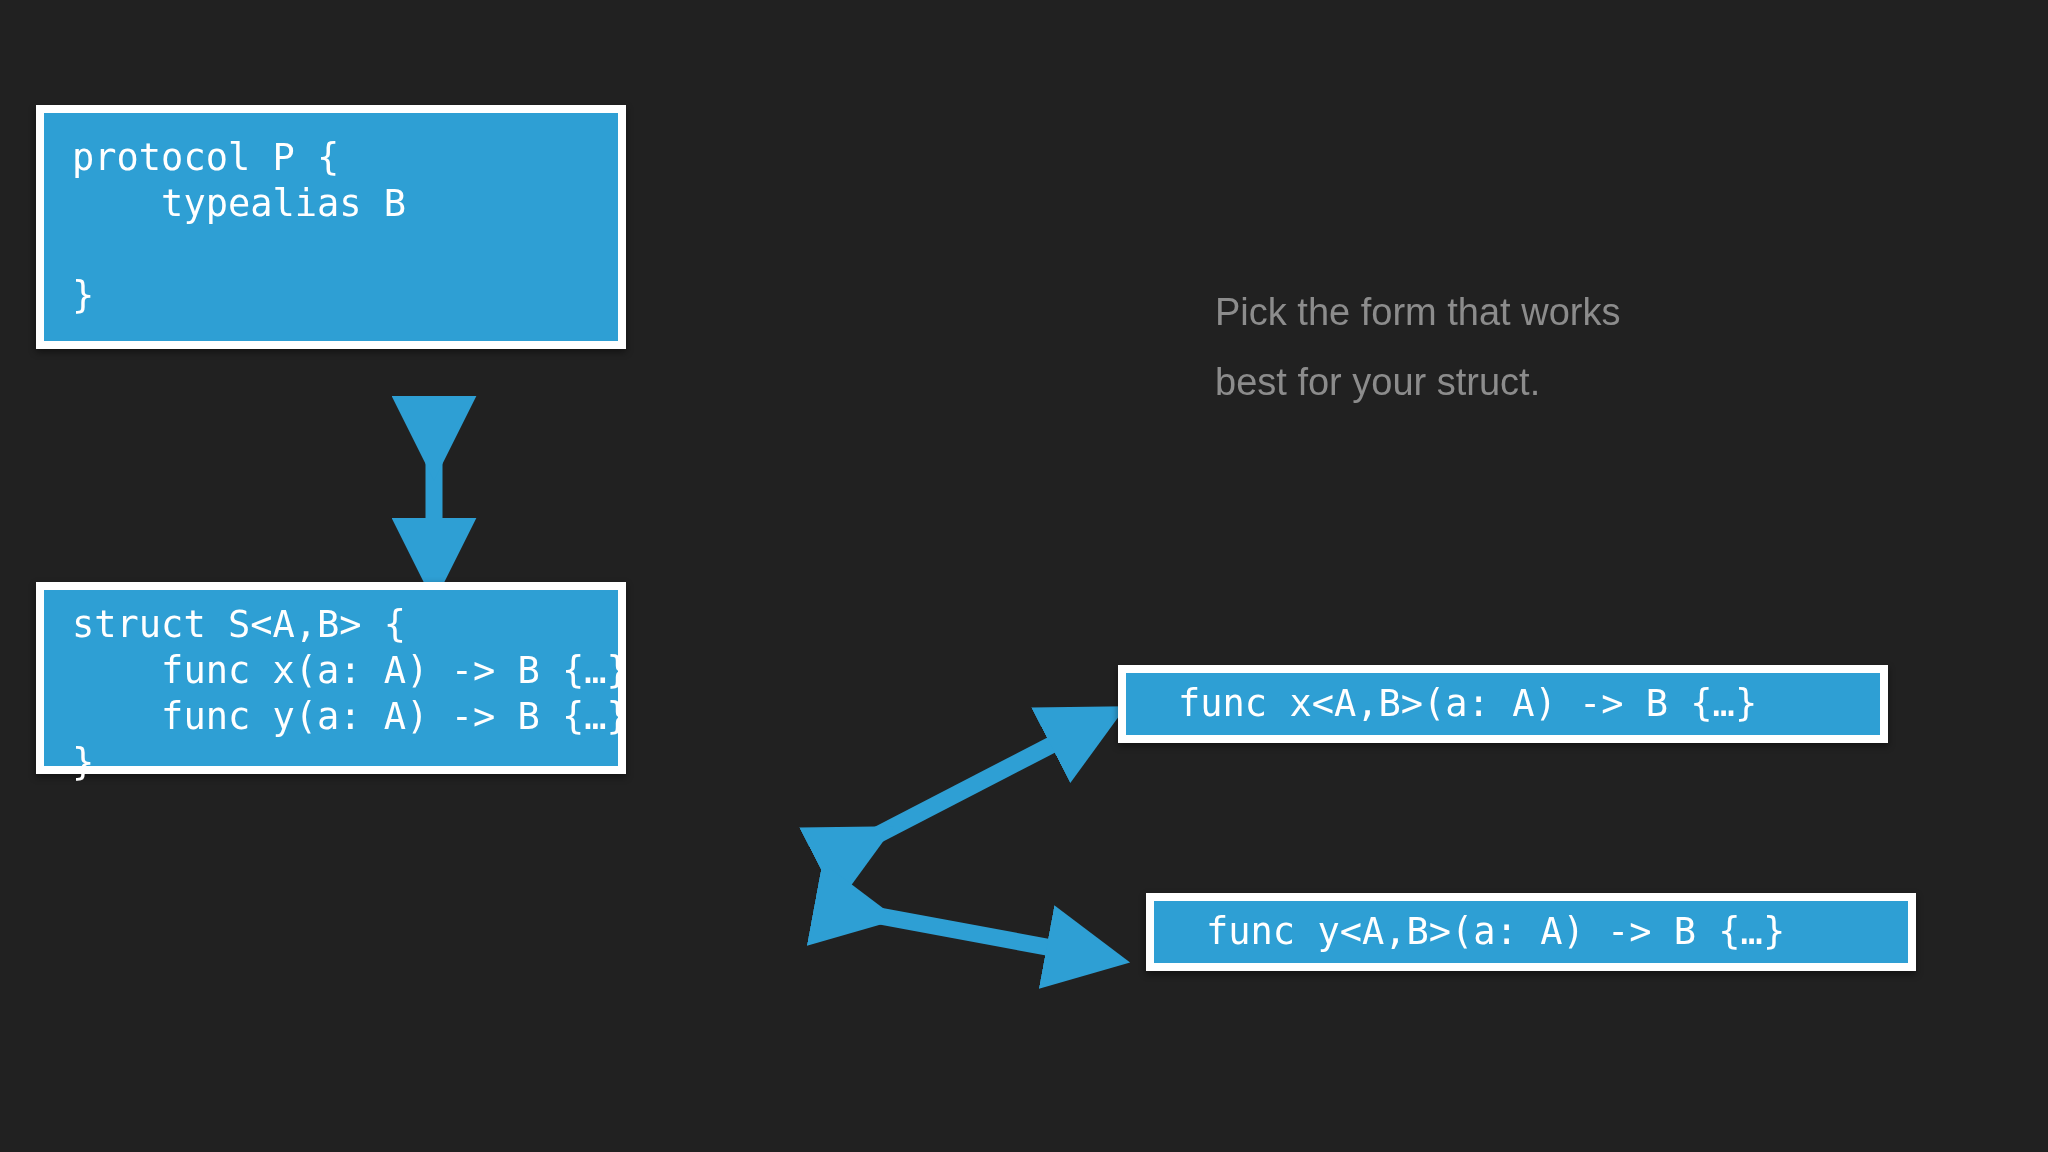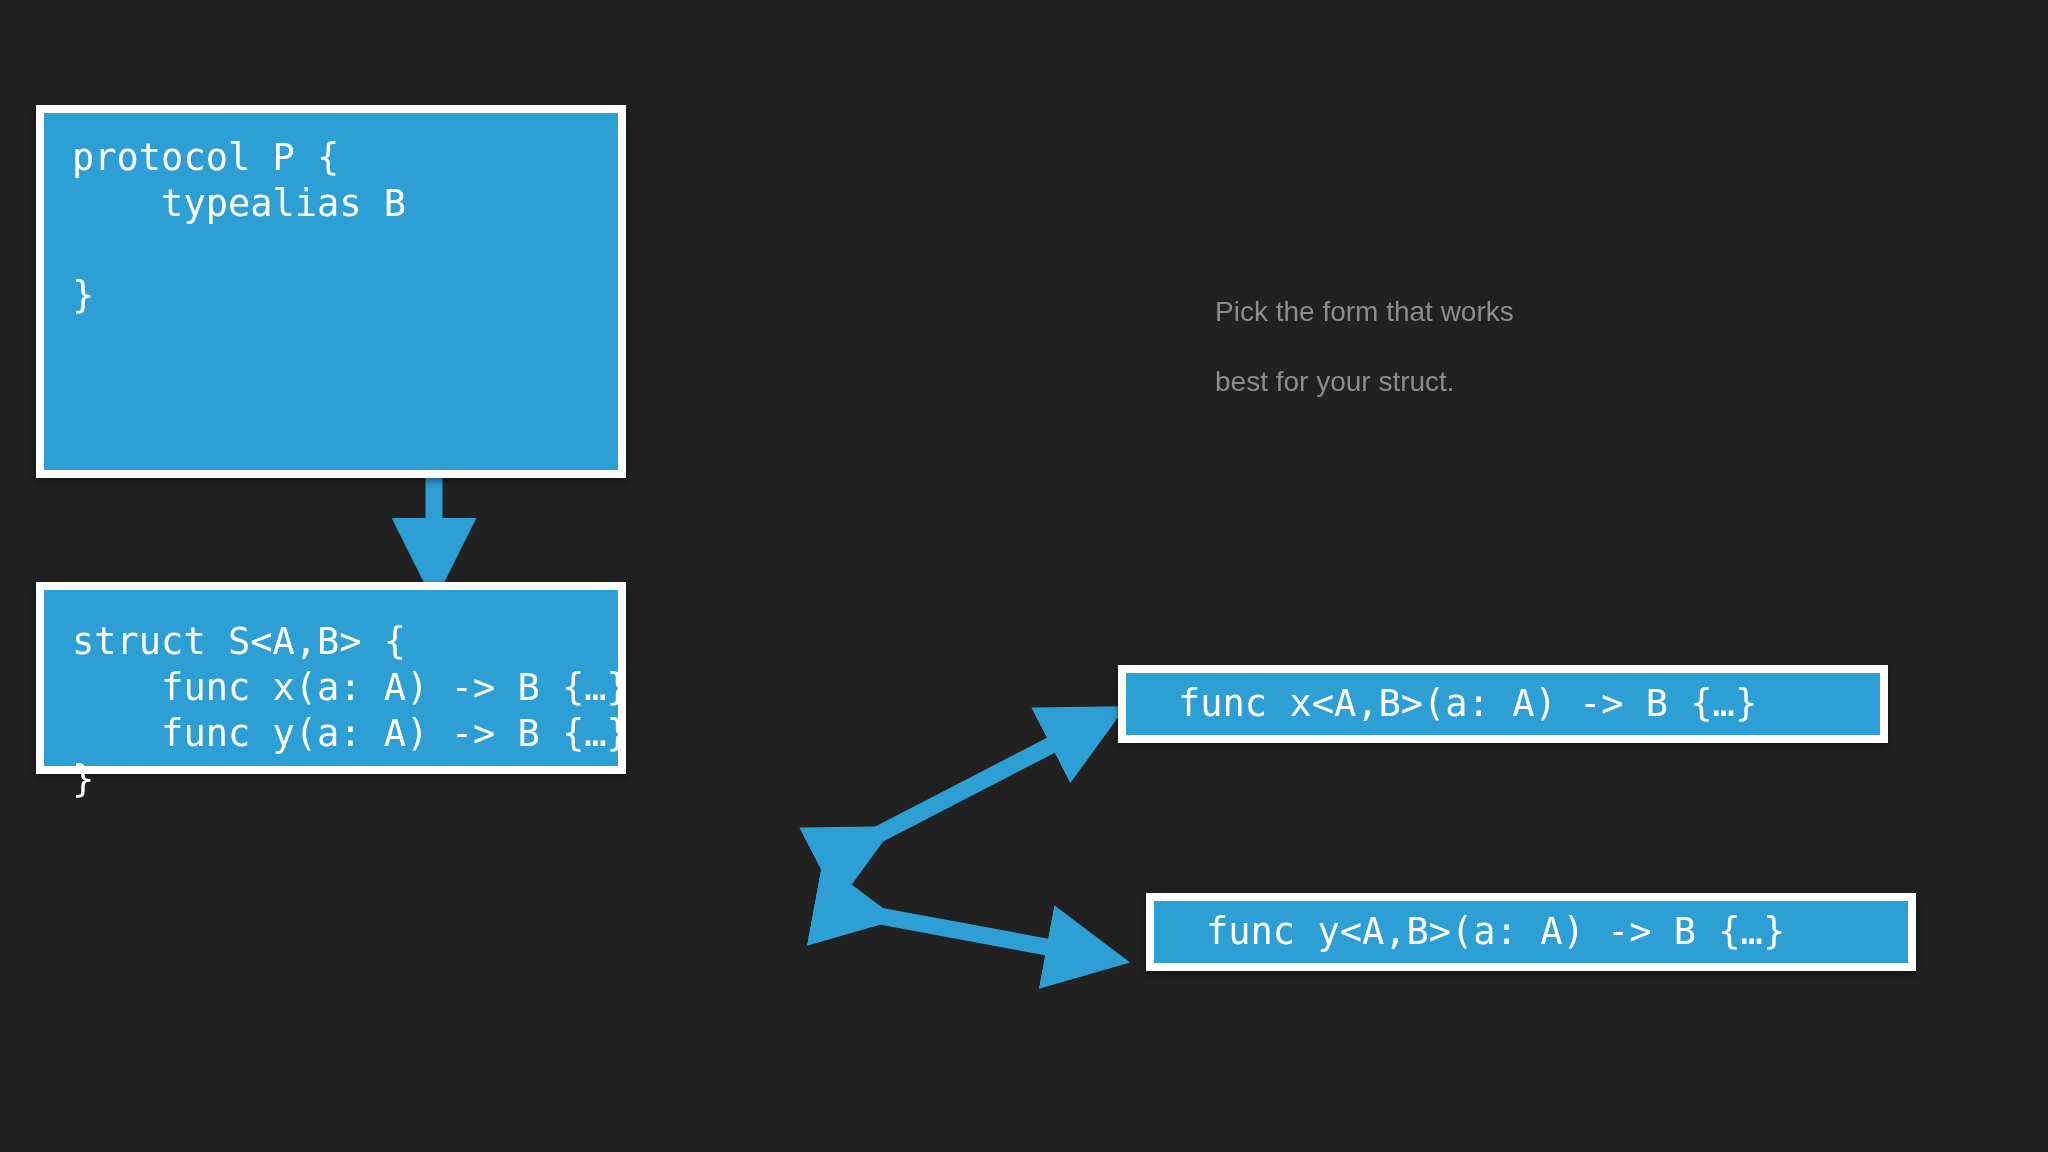--- a/index.html
+++ b/index.html
@@ -37,47 +37,47 @@
     font-family: "DejaVu Sans Mono", "Liberation Mono", monospace;
     color: #ffffff;
     white-space: pre;
     font-size: 37px;
     line-height: 46px;
     letter-spacing: 0px;
   }
 
   
   #card-protocol {
-    left: 36px;  top: 105px;  width: 590px;  height: 373px;
+    left: 36px;  top: 105px;  width: 590px;  height: 244px;
   }
   #card-protocol .card-inner { padding: 22px 0 22px 28px; justify-content: flex-start; }
 
   #card-struct {
     left: 36px;  top: 582px;  width: 590px;  height: 192px;
   }
-  #card-struct .card-inner { padding: 29px 0 20px 28px; justify-content: flex-start; }
+  #card-struct .card-inner { padding: 12px 0 20px 28px; justify-content: flex-start; }
 
   
   #card-funcx {
     left: 1118px; top: 665px; width: 770px; height: 78px;
   }
   #card-funcy {
     left: 1146px; top: 893px; width: 770px; height: 78px;
   }
   #card-funcx .card-inner, #card-funcy .card-inner { padding-left: 52px; }
   #card-funcx .code, #card-funcy .code { font-size: 37px; line-height: 46px; }
 
   
   #caption {
     position: absolute;
     left: 1215px;
     top: 277px;
     width: 620px;
     color: #8c8c8c;
-    font-size: 28px;
+    font-size: 38px;
     line-height: 70px;
     font-family: "Liberation Sans", sans-serif;
   }
   #caption .cap-line { display: block; }
 
   
   #arrows {
     position: absolute;
     left: 0; top: 0;
     width: 2048px; height: 1152px;

